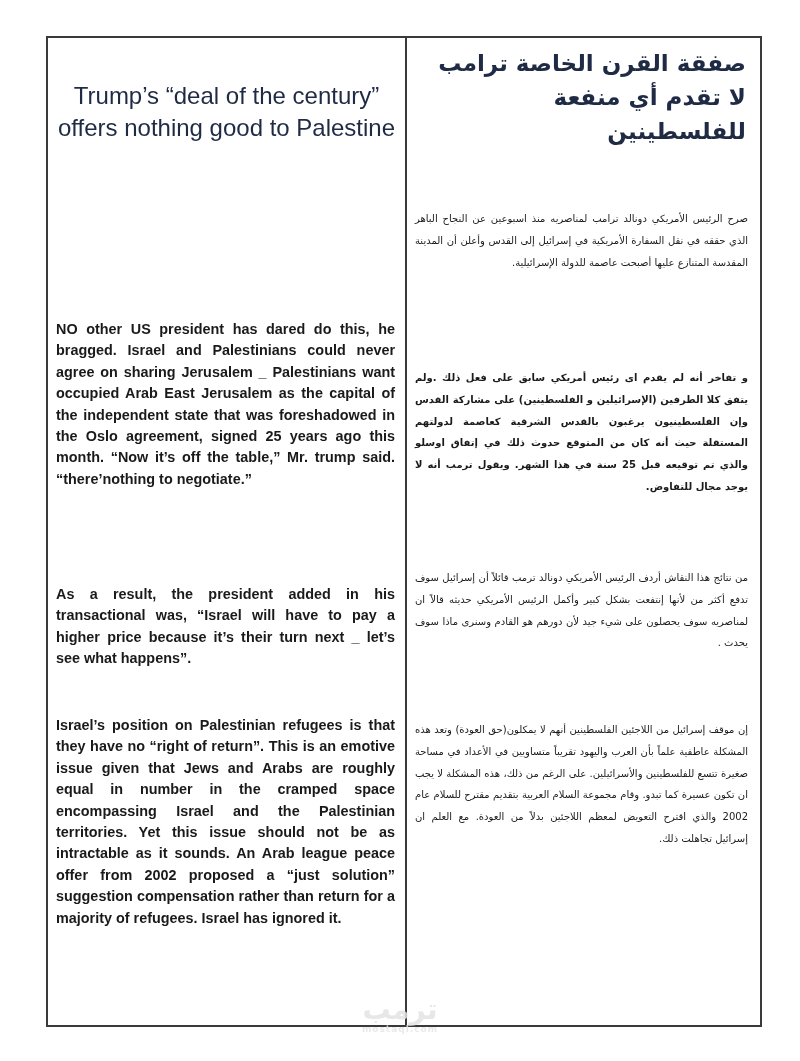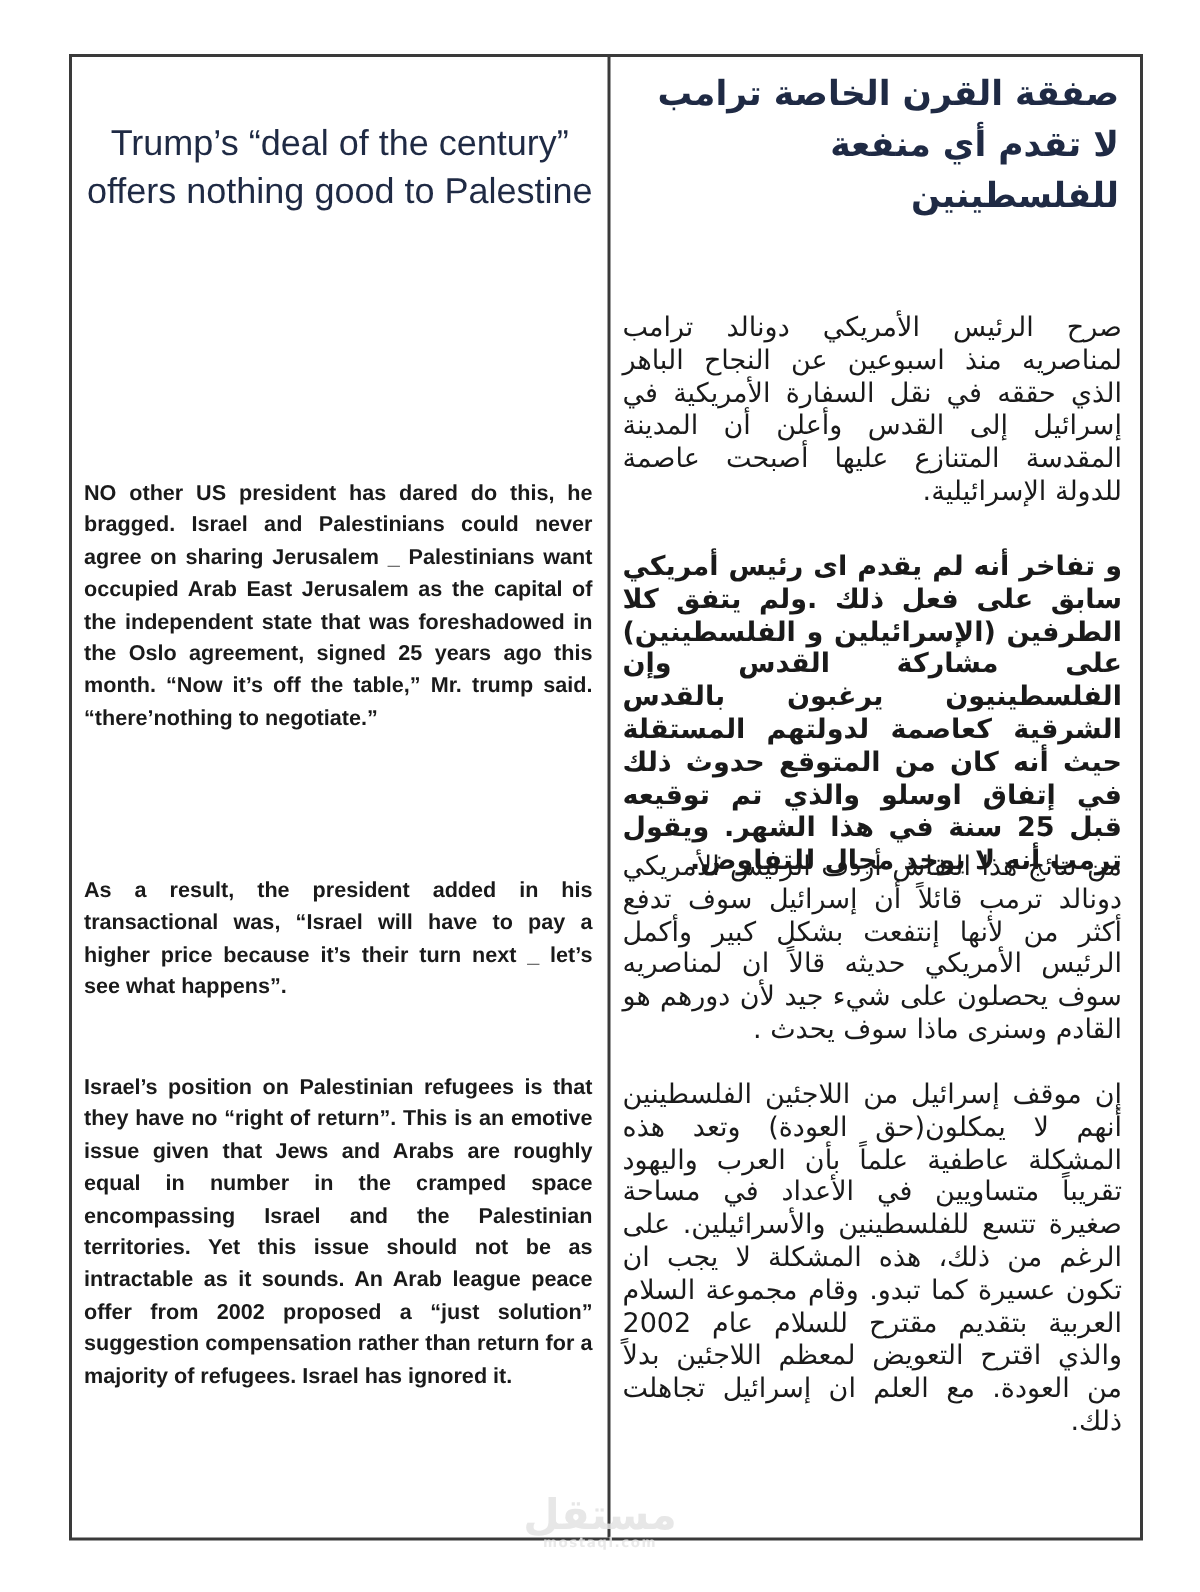--- a/index.html
+++ b/index.html
@@ -83,21 +83,21 @@
       line-height: 21.4px;
       text-align: justify;
       margin: 0;
     }
     .para-ar {
       position: absolute;
       right: 12px;
       width: 333px;
       color: #1a1a1a;
       font-family: "DejaVu Sans", sans-serif;
-      font-size: 18px;
+      font-size: 10px;
       line-height: 21.8px;
       text-align: justify;
       direction: rtl;
       margin: 0;
     }
     .watermark {
       position: absolute;
       left: 348px;
       top: 996px;
       width: 104px;
@@ -136,15 +136,15 @@
   <div class="col col-ar">
     <div class="title-ar">صفقة القرن الخاصة ترامب لا تقدم أي منفعة للفلسطينين</div>
     <p class="para-ar" style="top:170px;">صرح الرئيس الأمريكي دونالد ترامب لمناصريه منذ اسبوعين عن النجاح الباهر الذي حققه في نقل السفارة الأمريكية في إسرائيل إلى القدس وأعلن أن المدينة المقدسة المتنازع عليها أصبحت عاصمة للدولة الإسرائيلية.</p>
     <p class="para-ar" style="top:329px;font-weight:bold;">و تفاخر أنه لم يقدم اى رئيس أمريكي سابق على فعل ذلك .ولم يتفق كلا الطرفين (الإسرائيلين و الفلسطينين) على مشاركة القدس وإن الفلسطينيون يرغبون بالقدس الشرقية كعاصمة لدولتهم المستقلة حيث أنه كان من المتوقع حدوث ذلك في إتفاق اوسلو والذي تم توقيعه قبل 25 سنة في هذا الشهر. ويقول ترمب أنه لا يوجد مجال للتفاوض.</p>
     <p class="para-ar" style="top:529px;">من نتائج هذا النقاش أردف الرئيس الأمريكي دونالد ترمب قائلاً أن إسرائيل سوف تدفع أكثر من لأنها إنتفعت بشكل كبير وأكمل الرئيس الأمريكي حديثه قالاً ان لمناصريه سوف يحصلون على شيء جيد لأن دورهم هو القادم وسنرى ماذا سوف يحدث .</p>
     <p class="para-ar" style="top:681px;">إن موقف إسرائيل من اللاجئين الفلسطينين أنهم لا يمكلون(حق العودة) وتعد هذه المشكلة عاطفية علماً بأن العرب واليهود تقريباً متساويين في الأعداد في مساحة صغيرة تتسع للفلسطينين والأسرائيلين. على الرغم من ذلك، هذه المشكلة لا يجب ان تكون عسيرة كما تبدو. وقام مجموعة السلام العربية بتقديم مقترح للسلام عام 2002 والذي اقترح التعويض لمعظم اللاجئين بدلاً من العودة. مع العلم ان إسرائيل تجاهلت ذلك.</p>
   </div>
 </div>
 
 <div class="watermark">
-  <span>مستقل</span>
+  <span>ترمب</span>
   <span class="watermark-sub">mostaql.com</span>
 </div>
 
 </body></html>

